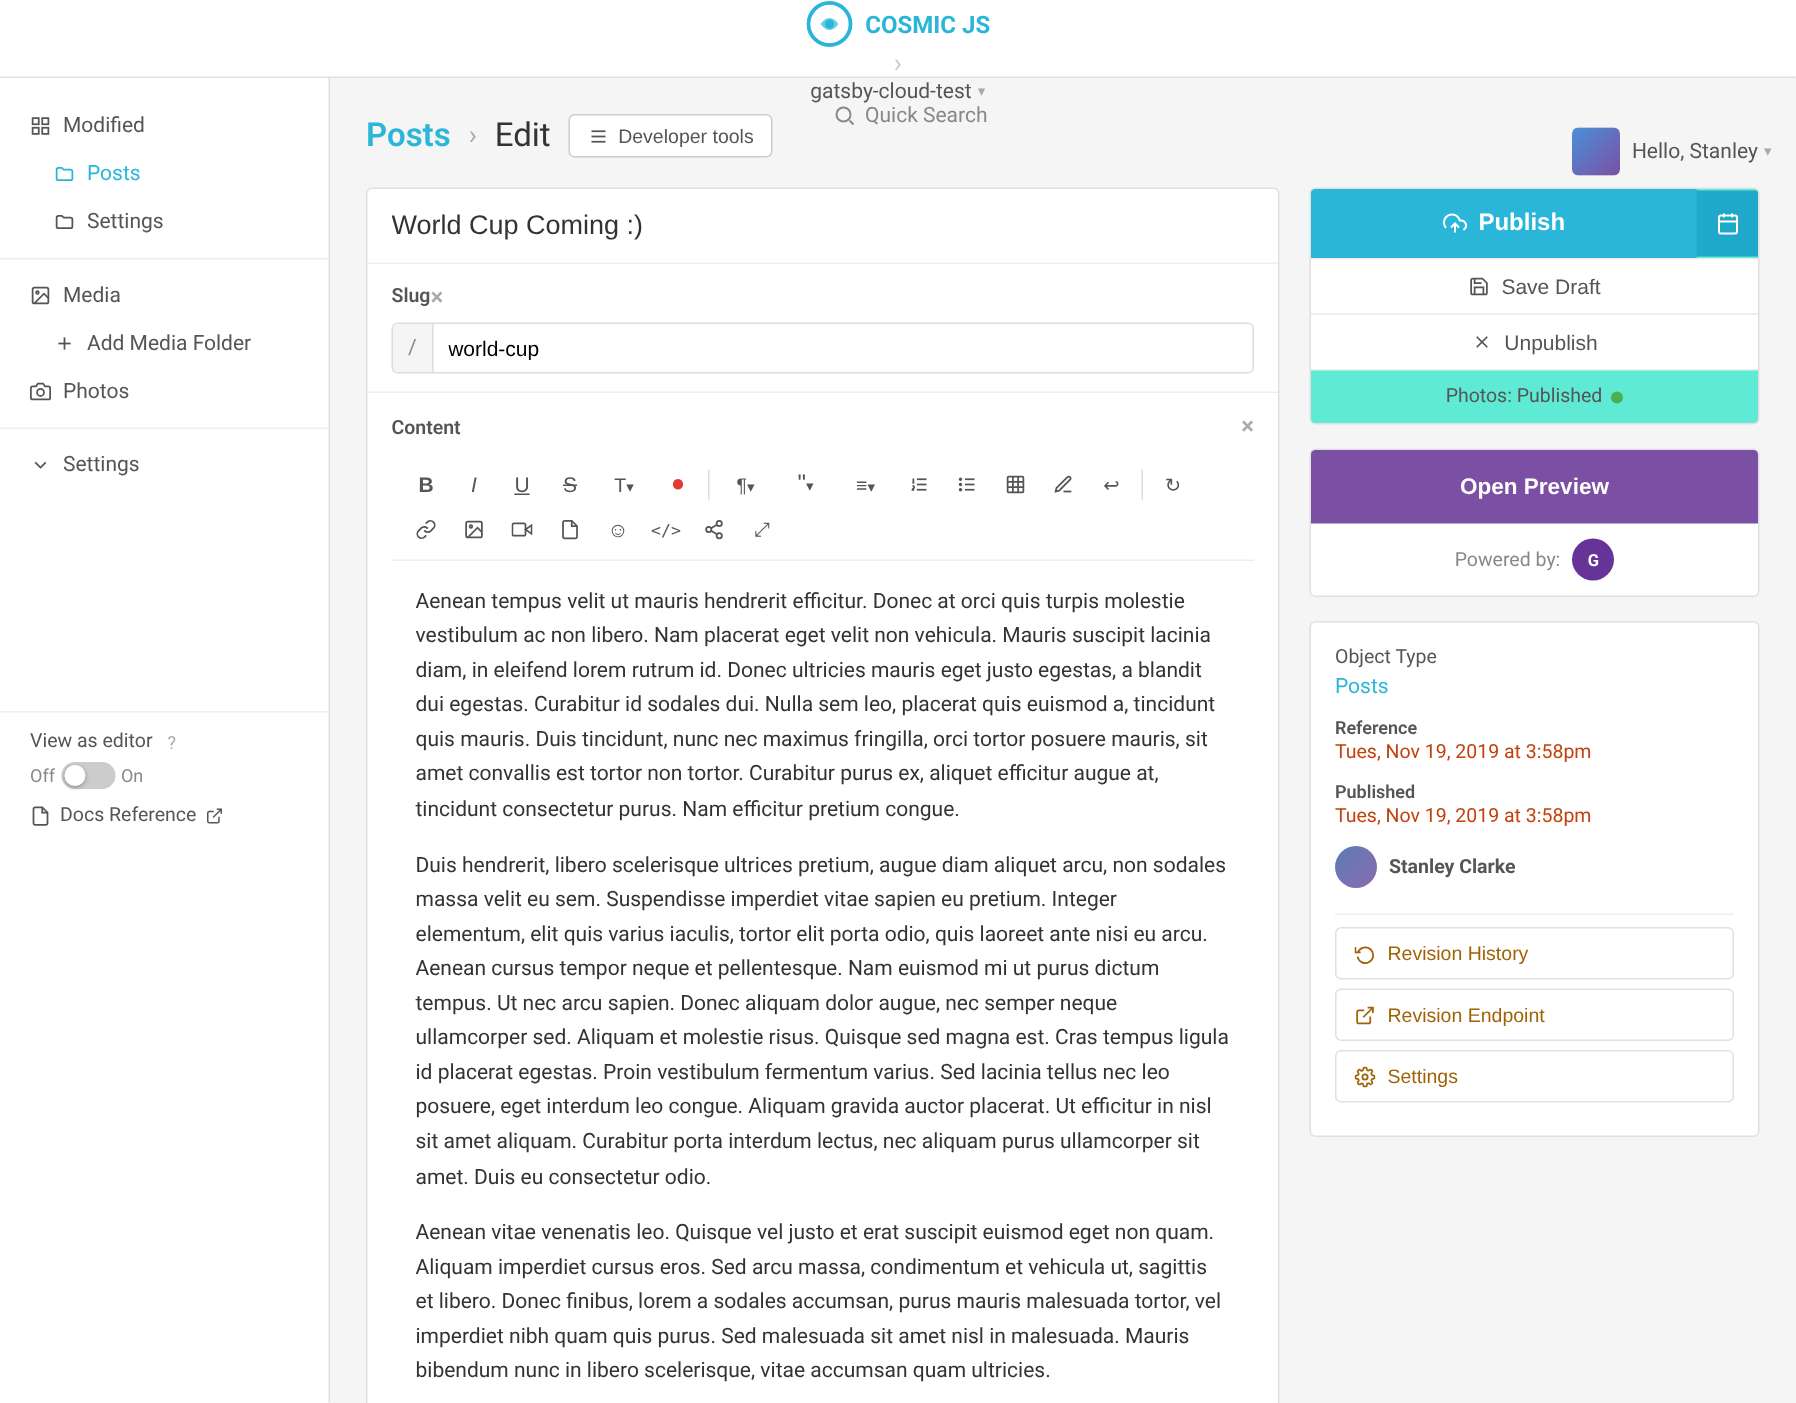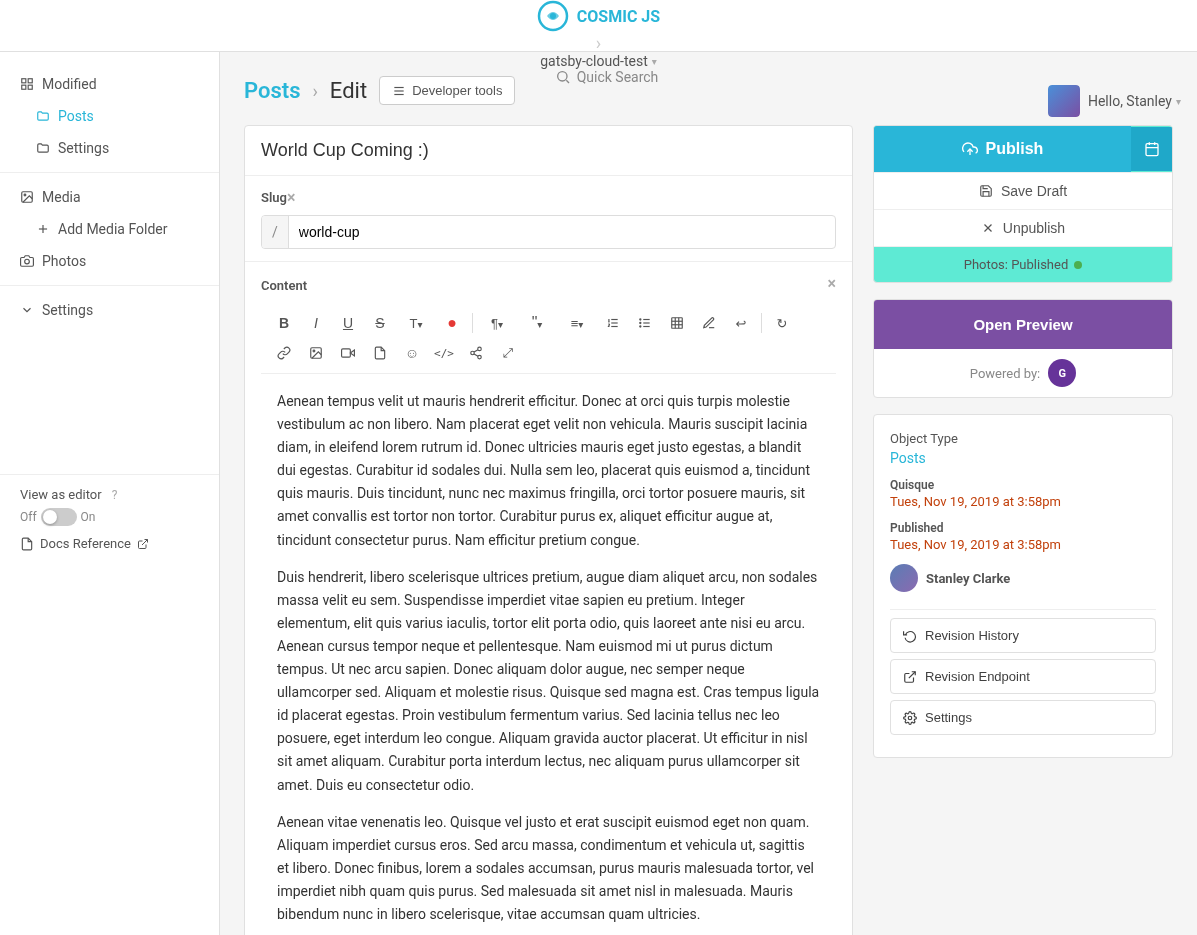--- a/index.html
+++ b/index.html
@@ -140,21 +140,21 @@
     .meta-field-label { color: #555; font-size: 12px; font-weight: 600; margin-bottom: 2px; }
     .meta-field-value { color: #c2410c; font-size: 13px; margin-bottom: 12px; }
     .meta-user { display: flex; align-items: center; gap: 8px; margin-bottom: 17px; font-weight: bold; }
     .meta-user-avatar { width: 28px; height: 28px; border-radius: 50%; background: #ddd; flex-shrink: 0; }
     .meta-user-name { font-size: 13px; color: #555; }
     .meta-divider { height: 1px; background: #eee; margin: 8px 0; }
 
     .meta-action-btn {
       width: 100%; display: flex; align-items: center; gap: 8px;
       padding: 9px 12px; background: #fff; border: 1px solid #e0e0e0;
-      border-radius: 4px; cursor: pointer; color: #404040; font-size: 13px; margin-bottom: 6px;
+      border-radius: 4px; cursor: pointer; color: #a16207; font-size: 13px; margin-bottom: 6px;
     }
 
     
     .chevron-down::after { content: '▾'; font-size: 10px; }
 
     
     .tb-bold { font-weight: 700; font-size: 14px; }
     .tb-italic { font-style: italic; font-size: 14px; }
     .tb-underline { text-decoration: underline; font-size: 14px; }
     .tb-strike { text-decoration: line-through; font-size: 14px; }
@@ -477,21 +477,21 @@
           <div class="powered-by">
             <span>Powered by:</span>
             <div class="gatsby-logo">G</div>
           </div>
         </div>
 
         <div class="meta-card">
           <div class="meta-type-label">Object Type</div>
           <div class="meta-type-value">Posts</div>
 
-          <div class="meta-field-label">Quisque</div>
+          <div class="meta-field-label">Reference</div>
           <div class="meta-field-value">Tues, Nov 19, 2019 at 3:58pm</div>
 
           <div class="meta-field-label">Published</div>
           <div class="meta-field-value">Tues, Nov 19, 2019 at 3:58pm</div>
 
           <div class="meta-user">
             <div class="meta-user-avatar" style="background: linear-gradient(135deg, #5a7db5, #8b6ab0);"></div>
             <span class="meta-user-name">Stanley Clarke</span>
           </div>
 

